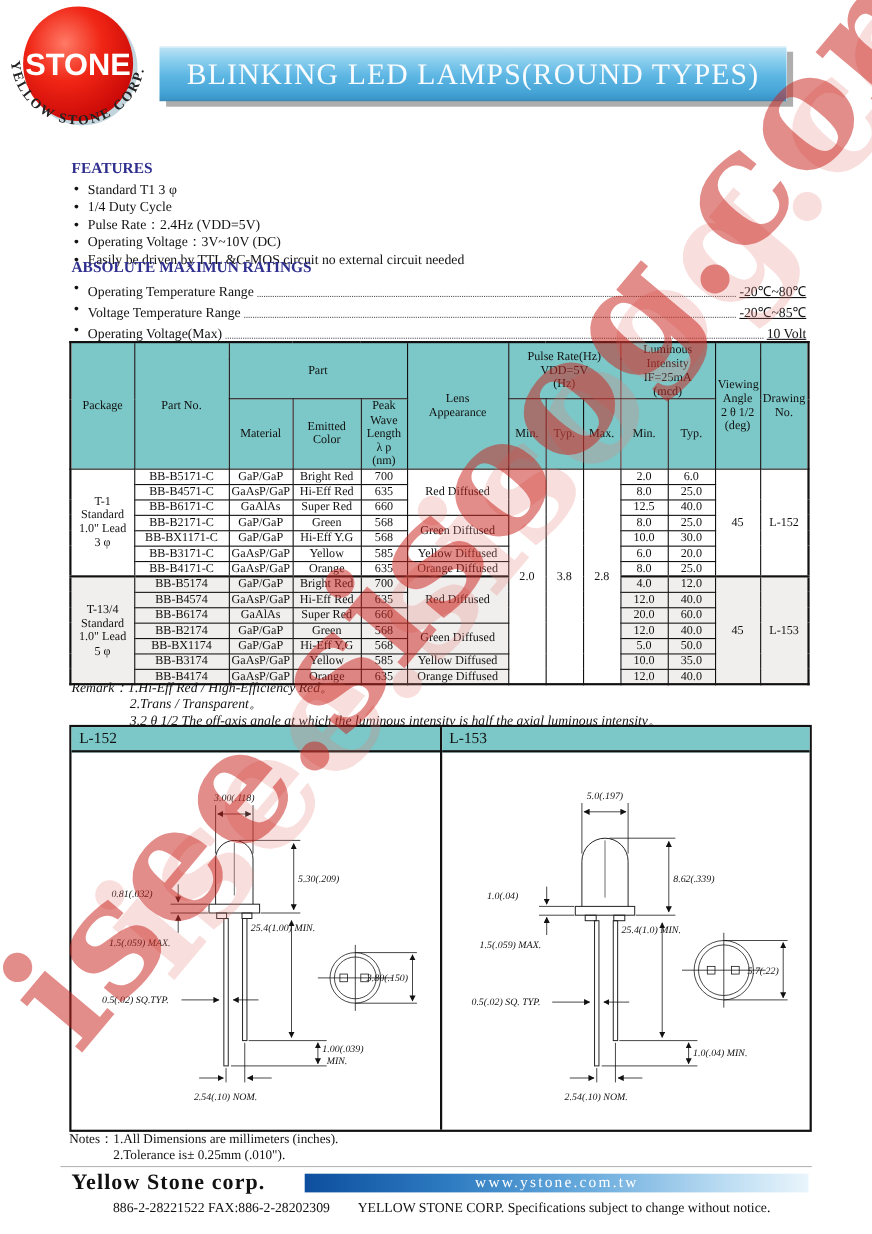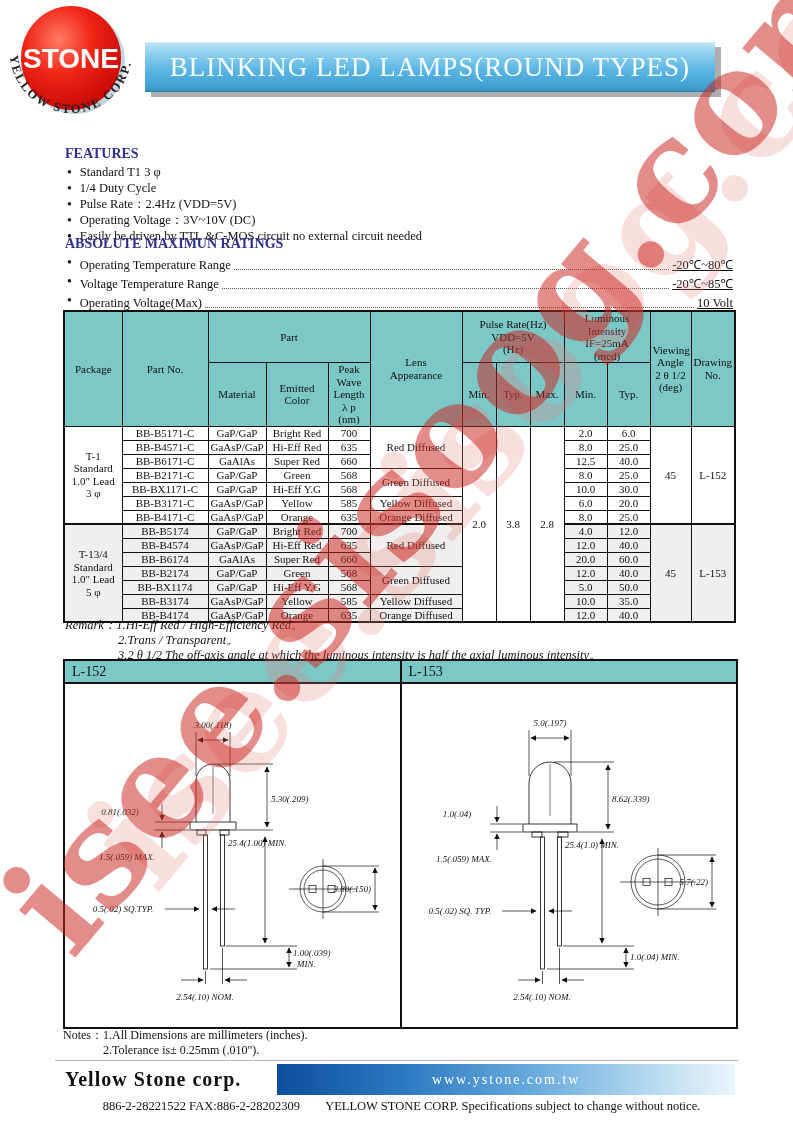--- a/index.html
+++ b/index.html
@@ -59,21 +59,21 @@
   .panel-body svg{position:absolute;left:0;top:0;}
   .dim{font-size:9px;fill:#111;font-family:"Liberation Serif",serif;}
   
   .notes{position:absolute;left:63px;top:1028px;font-size:12px;line-height:15px;}
   .notes .ind{padding-left:40px;}
   .footer{position:absolute;left:0;top:1060px;width:793px;}
   .foot-rule{border-top:1px solid #b5b5b5;margin:0 55px 0 55px;}
   .foot-row1{display:flex;align-items:center;margin:3px 58px 0 65px;}
   .company{font-size:20px;font-weight:bold;letter-spacing:1px;white-space:nowrap;}
   .webbar{
-    flex:1;margin-left:36px;height:31px;
+    flex:1;margin-left:36px;height:17px;
     background:linear-gradient(90deg,#0d4f9e 0%,#2d7ac0 28%,#66a9dc 55%,#b7daf1 82%,#eaf5fc 100%);
     display:flex;align-items:center;justify-content:center;
     color:#ffffff;font-size:14px;letter-spacing:2px;
   }
   .foot-row2{margin:4px 58px 0 68px;font-size:12.5px;white-space:nowrap;text-align:center;}
   .foot-row2 .legal{margin-left:22px;}
   
   .wm{
     position:absolute;white-space:nowrap;pointer-events:none;z-index:30;
     font-family:"DejaVu Serif",serif;font-weight:bold;

